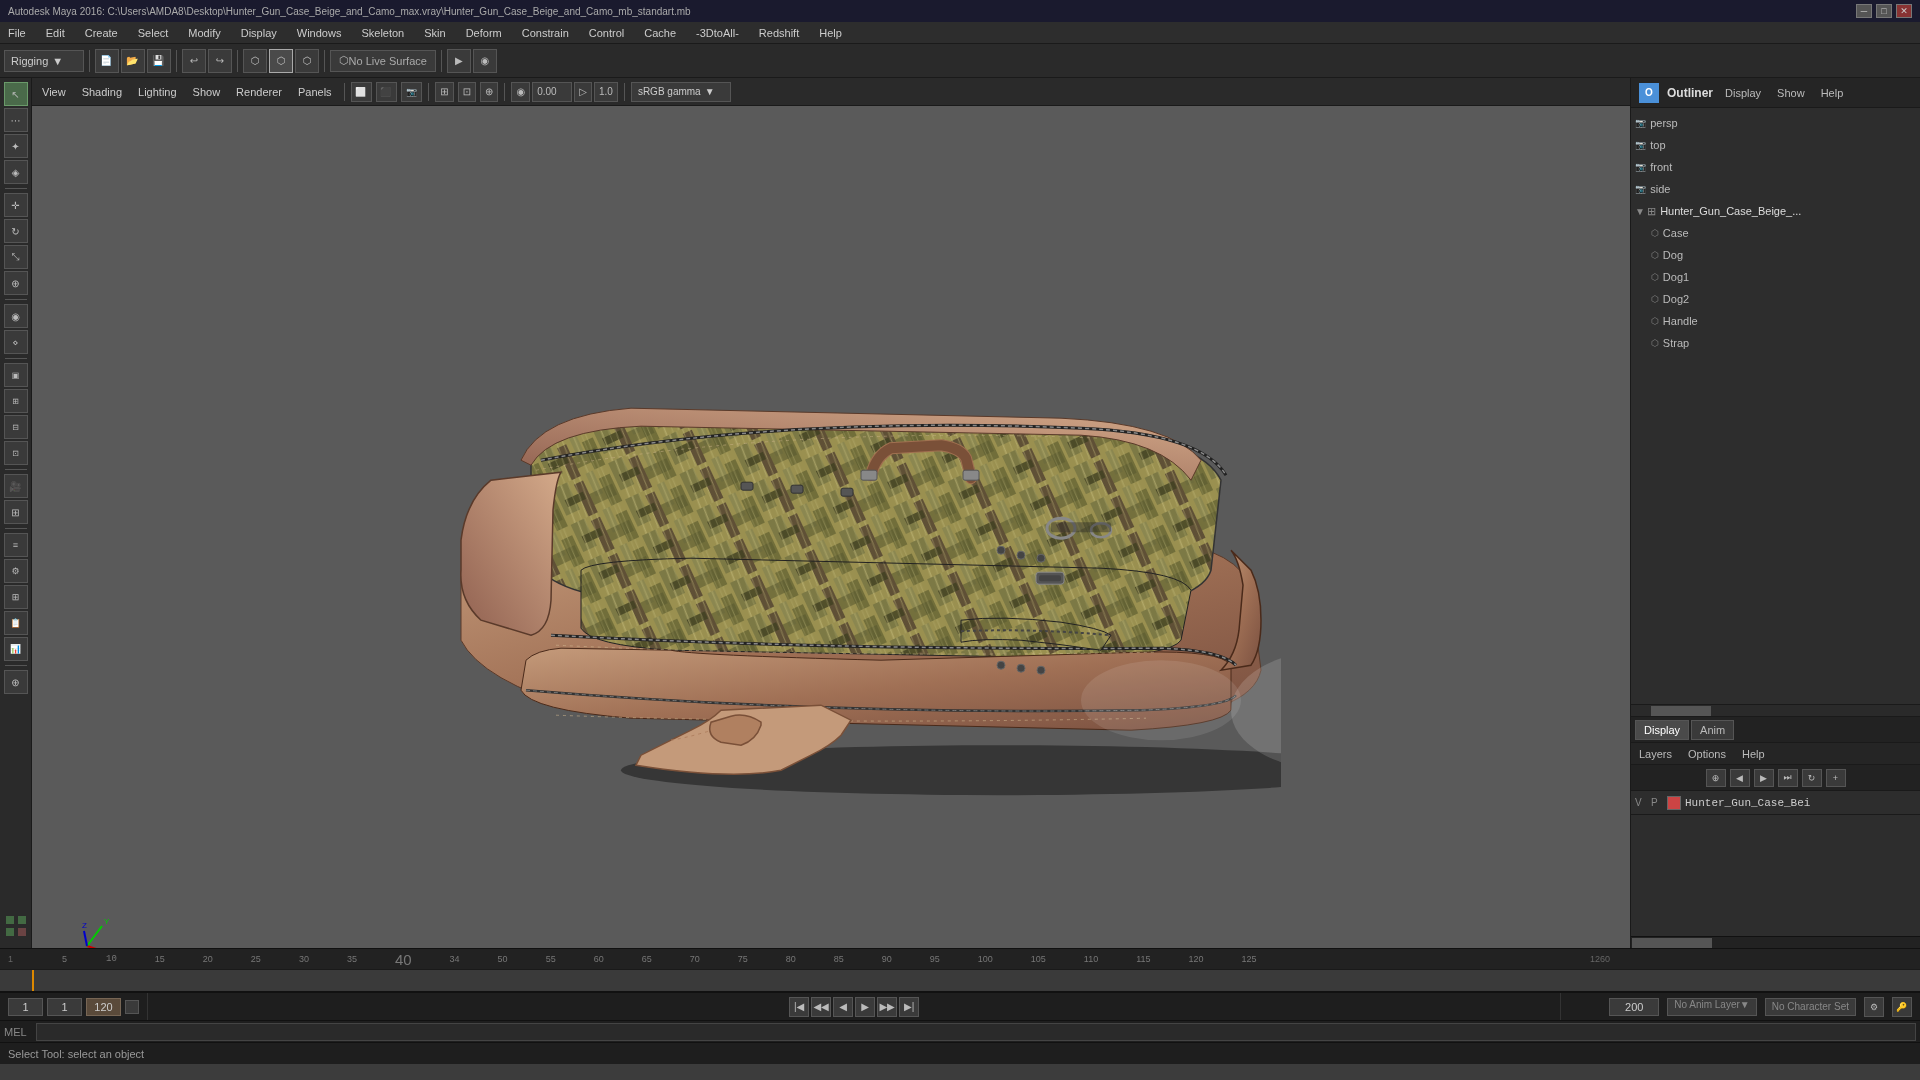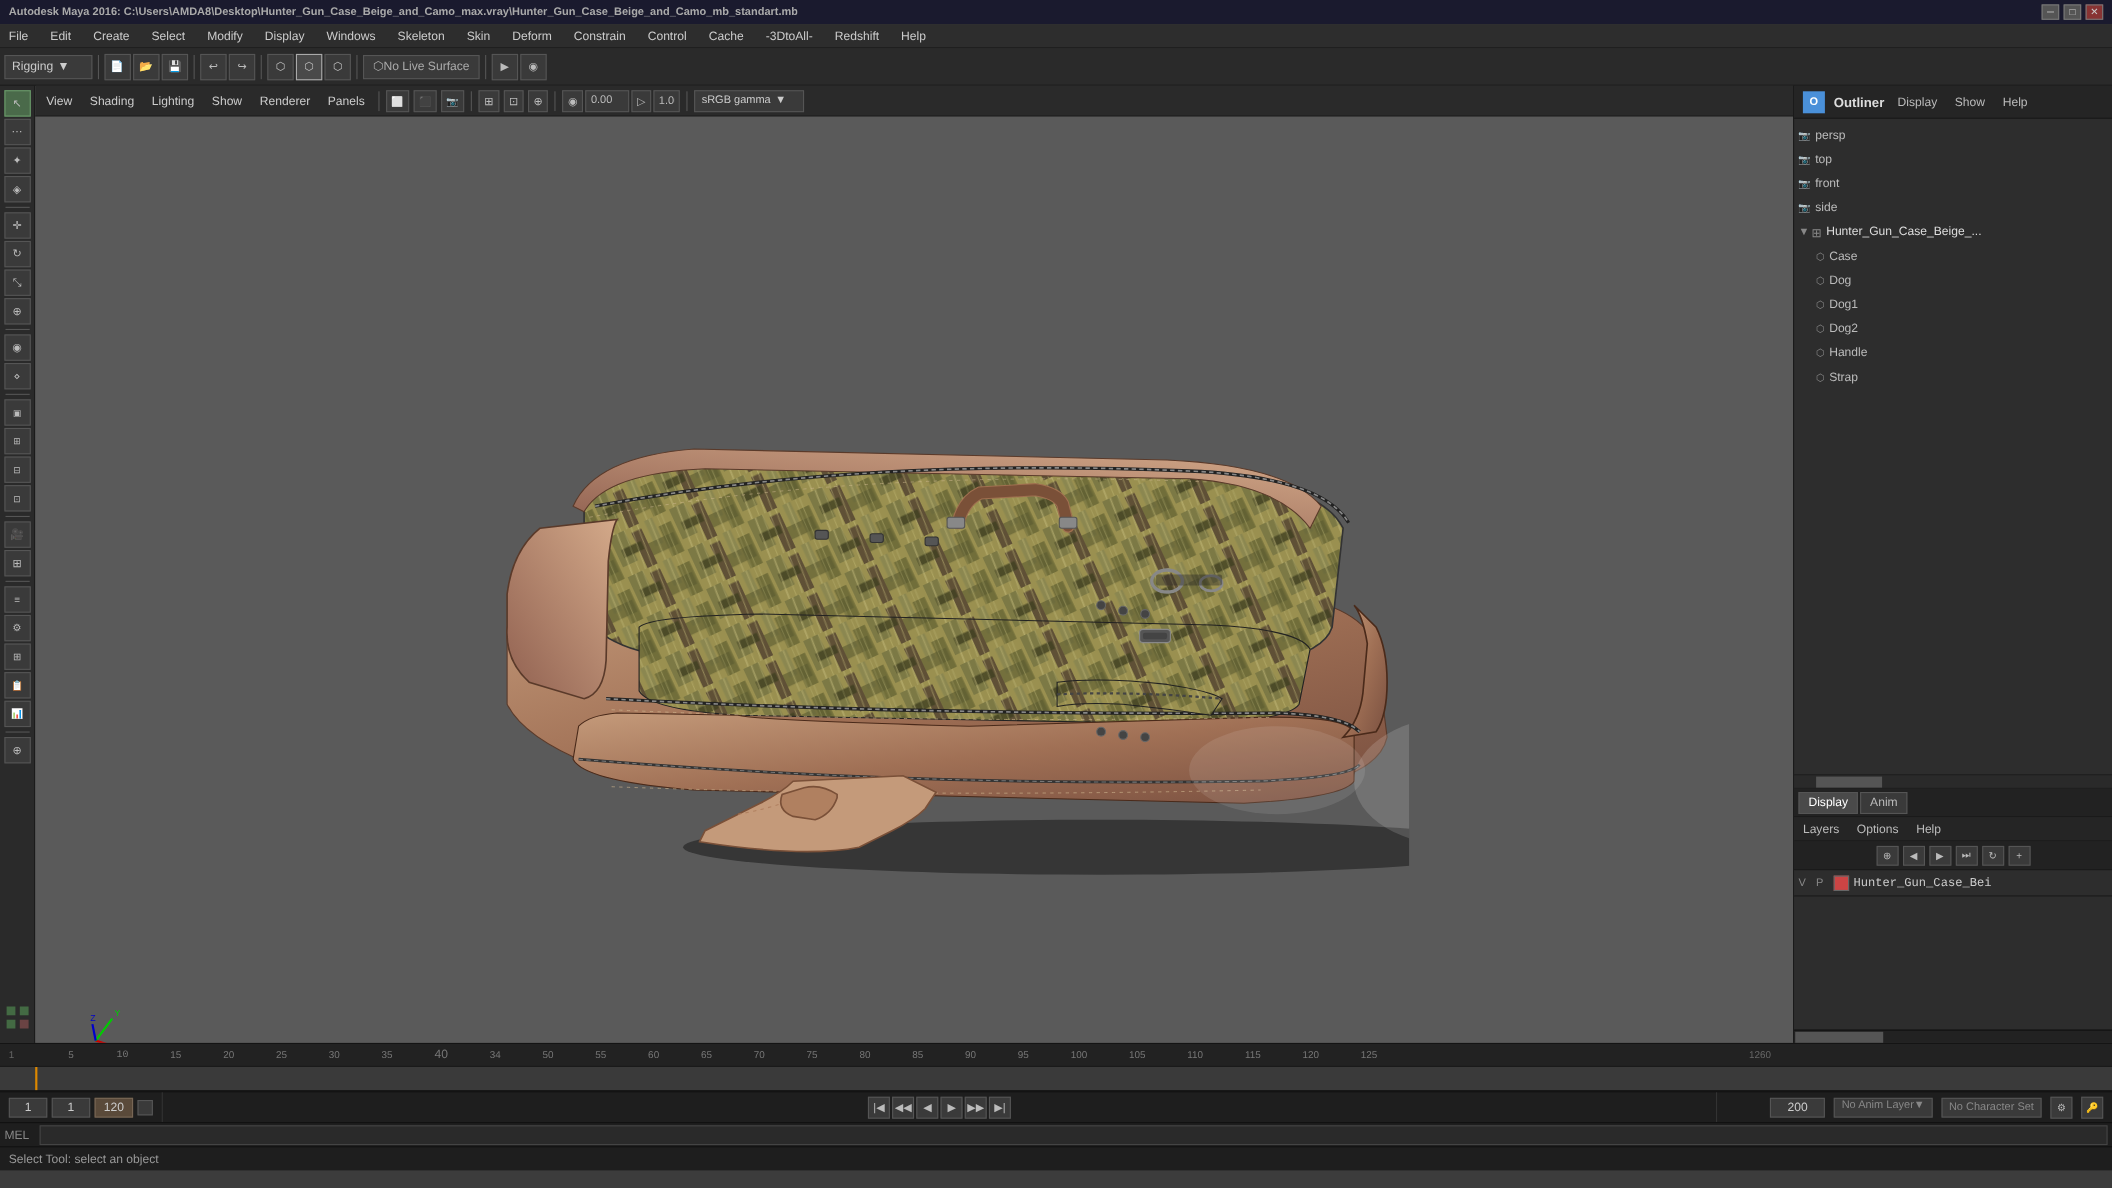--- a/index.html
+++ b/index.html
@@ -185,21 +185,21 @@
     #mel-label { color: #888; font-size: 11px; width: 28px; }
     #mel-input {
       flex: 1; height: 18px; background: #2a2a2a; border: 1px solid #444;
       color: #ccc; font-size: 11px; padding: 0 4px;
     }
   </style>
 </head>
 <body>
 
 <div id="title-bar">
-  <span style="font-size:10px; overflow:hidden; white-space:nowrap; text-overflow:ellipsis; max-width:1800px;font-weight:bold;">Autodesk Maya 2016: C:\Users\AMDA8\Desktop\Hunter_Gun_Case_Beige_and_Camo_max.vray\Hunter_Gun_Case_Beige_and_Camo_mb_standart.mb</span>
+  <span style="font-size:10px; overflow:hidden; white-space:nowrap; text-overflow:ellipsis; max-width:1800px;">Autodesk Maya 2016: C:\Users\AMDA8\Desktop\Hunter_Gun_Case_Beige_and_Camo_max.vray\Hunter_Gun_Case_Beige_and_Camo_mb_standart.mb</span>
   <div class="win-controls">
     <div class="win-btn">─</div>
     <div class="win-btn">□</div>
     <div class="win-btn" style="background:#883333;">✕</div>
   </div>
 </div>
 
 <div id="menu-bar">
   <span>File</span>
   <span>Edit</span>
@@ -550,21 +550,21 @@
   <div id="timeline-ruler">
     <span style="font-size:9px; color:#666; position:absolute; left:8px;">1</span>
     <div style="display:flex; gap:0; margin-left:32px; height:22px; align-items:center; overflow:hidden; width:1200px;">
       <span style="font-size:9px; color:#777; margin-right:39px;">5</span>
       <span style="font-size:9px; color:#777; margin-right:38px;font-family:Liberation Mono, monospace;">10</span>
       <span style="font-size:9px; color:#777; margin-right:38px;">15</span>
       <span style="font-size:9px; color:#777; margin-right:38px;">20</span>
       <span style="font-size:9px; color:#777; margin-right:38px;">25</span>
       <span style="font-size:9px; color:#777; margin-right:38px;">30</span>
       <span style="font-size:9px; color:#777; margin-right:38px;">35</span>
-      <span style="font-size:11px; color:#777; margin-right:38px;text-align:right;">40</span>
+      <span style="font-size:15px; color:#777; margin-right:38px;text-align:right;">40</span>
       <span style="font-size:9px; color:#777; margin-right:38px;">34</span>
       <span style="font-size:9px; color:#777; margin-right:38px;">50</span>
       <span style="font-size:9px; color:#777; margin-right:38px;">55</span>
       <span style="font-size:9px; color:#777; margin-right:38px;">60</span>
       <span style="font-size:9px; color:#777; margin-right:38px;">65</span>
       <span style="font-size:9px; color:#777; margin-right:38px;">70</span>
       <span style="font-size:9px; color:#777; margin-right:38px;">75</span>
       <span style="font-size:9px; color:#777; margin-right:38px;">80</span>
       <span style="font-size:9px; color:#777; margin-right:38px;">85</span>
       <span style="font-size:9px; color:#777; margin-right:38px;">90</span>

